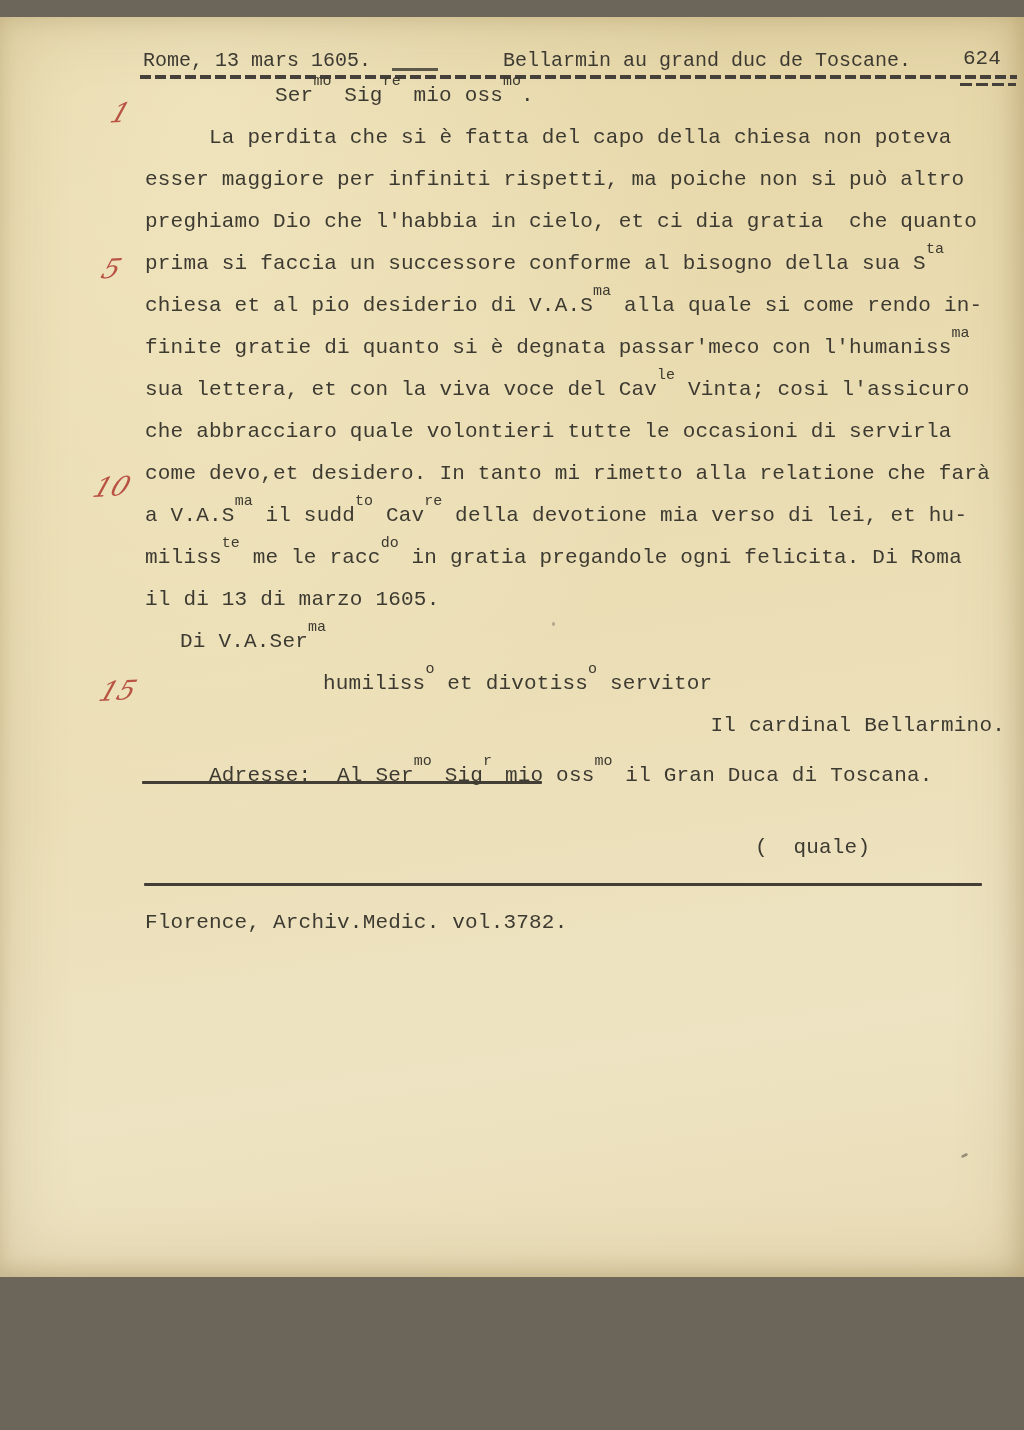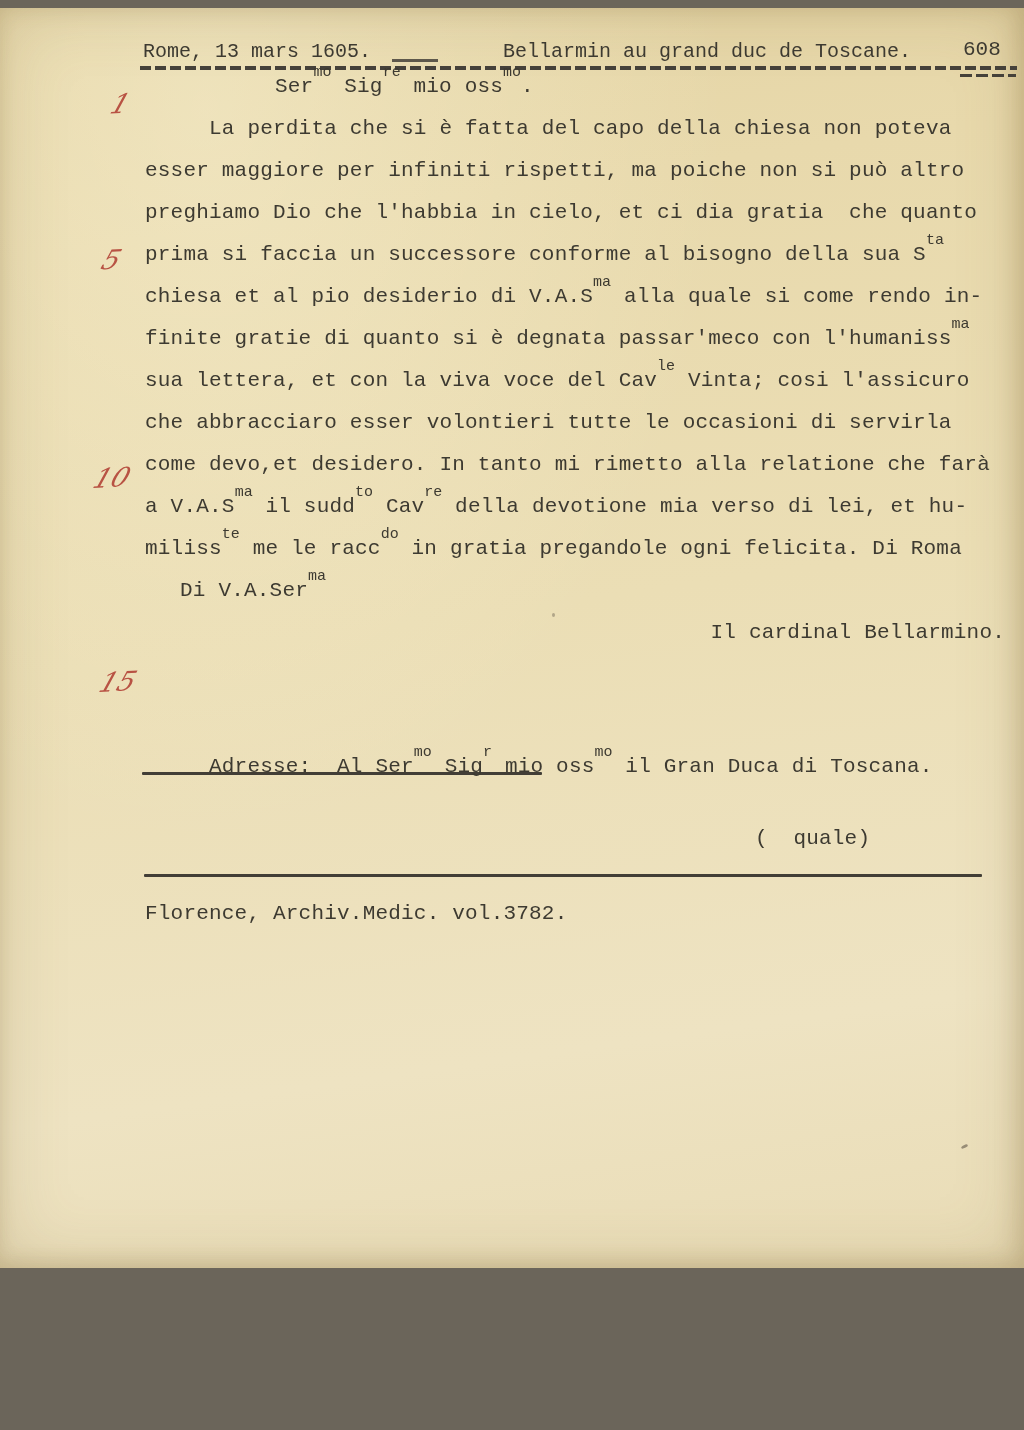--- a/index.html
+++ b/index.html
@@ -1,19 +1,19 @@
 <!DOCTYPE html>
 <html><head>
 <meta charset="utf-8">
 <style>
   html,body{margin:0;padding:0;background:#6b655a;}
   .page{
     position:relative;
     width:1024px;height:1260px;
-    margin:8px auto;
+    margin:17px auto;
     background:
       radial-gradient(ellipse at 20% 8%, rgba(255,250,225,0.35), rgba(255,250,225,0) 45%),
       linear-gradient(172deg,#e4d4a4 0%, #e8d9ac 18%, #ebdeb5 48%, #eee3c2 80%, #e9dcb6 100%);
     box-shadow: inset 0 0 70px rgba(120,95,45,0.20), inset -10px 0 22px rgba(120,95,45,0.14), inset 0 -8px 18px rgba(120,95,45,0.12);
     font-family:"Liberation Mono","DejaVu Sans Mono",monospace;
     color:#3d3a31;
     overflow:hidden;
   }
   .tline{
     position:relative;
@@ -67,44 +67,46 @@
   .speck-b{left:552px;top:605px;width:3px;height:4px;opacity:0.45;}
   .speck-c{left:340px;top:1276px;width:4px;height:3px;opacity:0.22;}
 </style>
 </head>
 <body>
 
 <div class="page">
 
   <div class="header-date">Rome, 13 mars 1605.</div>
   <div class="header-title">Bellarmin au grand duc de Toscane.</div>
-  <div class="header-page">608</div>
+  <div class="header-page">624</div>
   <div class="gap-dash"></div>
   <div class="dashed-rule"></div>
   <div class="dashed-tail"></div>
 
   <div class="margin-num mn-1">1</div>
   <div class="margin-num mn-5">5</div>
   <div class="margin-num mn-10">10</div>
   <div class="margin-num mn-15">15</div>
 
   <div class="letter-body" id="letter-body">
       <div class="tline" style="padding-left: 130px;">Ser<sup>mo</sup> Sig<sup>re</sup> mio oss<sup>mo</sup>.</div>
       <div class="tline" style="padding-left: 64px;">La perdita che si è fatta del capo della chiesa non poteva</div>
       <div class="tline" style="padding-left: 0px;">esser maggiore per infiniti rispetti, ma poiche non si può altro</div>
       <div class="tline" style="padding-left: 0px;">preghiamo Dio che l'habbia in cielo, et ci dia gratia  che quanto</div>
       <div class="tline" style="padding-left: 0px;">prima si faccia un successore conforme al bisogno della sua S<sup>ta</sup></div>
       <div class="tline" style="padding-left: 0px;">chiesa et al pio desiderio di V.A.S<sup>ma</sup> alla quale si come rendo in-</div>
       <div class="tline" style="padding-left: 0px;">finite gratie di quanto si è degnata passar'meco con l'humaniss<sup>ma</sup></div>
       <div class="tline" style="padding-left: 0px;">sua lettera, et con la viva voce del Cav<sup>le</sup> Vinta; cosi l'assicuro</div>
-      <div class="tline" style="padding-left: 0px;">che abbracciaro esser volontieri tutte le occasioni di servirla</div>
+      <div class="tline" style="padding-left: 0px;">che abbracciaro quale volontieri tutte le occasioni di servirla</div>
       <div class="tline" style="padding-left: 0px;">come devo,et desidero. In tanto mi rimetto alla relatione che farà</div>
       <div class="tline" style="padding-left: 0px;">a V.A.S<sup>ma</sup> il sudd<sup>to</sup> Cav<sup>re</sup> della devotione mia verso di lei, et hu-</div>
       <div class="tline" style="padding-left: 0px;">miliss<sup>te</sup> me le racc<sup>do</sup> in gratia pregandole ogni felicita. Di Roma</div>
+      <div class="tline" style="padding-left: 0px;">il di 13 di marzo 1605.</div>
       <div class="tline" style="padding-left: 35px;">Di V.A.Ser<sup>ma</sup></div>
+      <div class="tline" style="padding-left: 178px;">humiliss<sup>o</sup> et divotiss<sup>o</sup> servitor</div>
       <div class="tline" style="padding-left: 388px; text-align: right;">Il cardinal Bellarmino.</div>
     </div>
 
   <div class="rule rule-1"></div>
   <div class="tline address-line">Adresse:  Al Ser<sup>mo</sup> Sig<sup>r</sup> mio oss<sup>mo</sup> il Gran Duca di Toscana.</div>
   <div class="tline cachet-line">(  quale)</div>
   <div class="rule rule-2"></div>
 
   <div class="tline footer-line">Florence, Archiv.Medic. vol.3782.</div>
 

